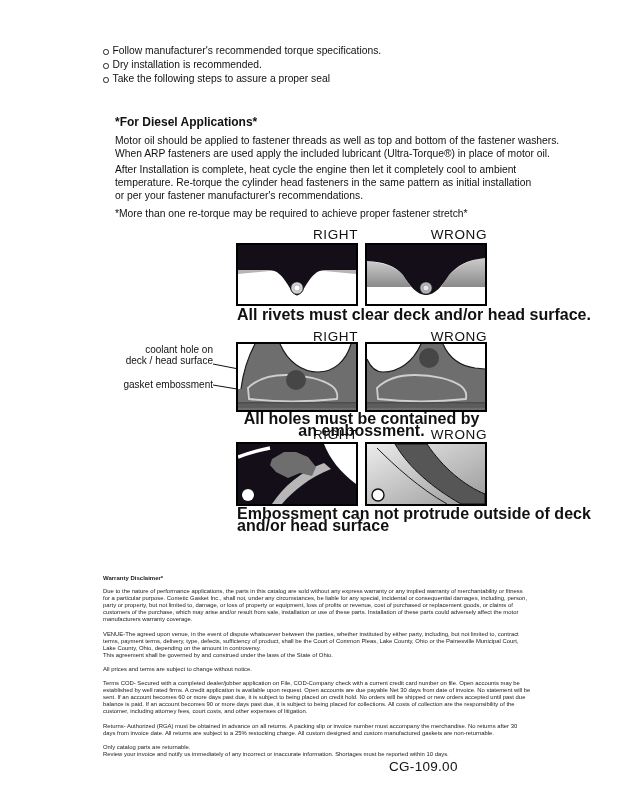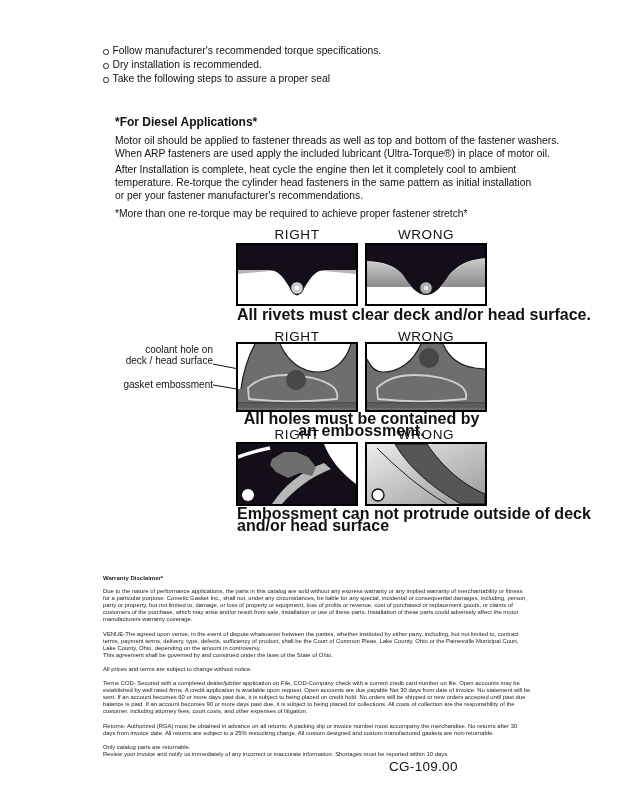--- a/index.html
+++ b/index.html
@@ -24,21 +24,21 @@
     margin:4px 4px 0 0; flex:0 0 auto;
   }
   .subbullets { left:121px; top:87px; width:460px; }
   .fbullet {
     width:4px; height:4px; background:#111; border-radius:50%;
     margin:4px 3px 0 0; flex:0 0 auto;
   }
 
   .sec-head { font-size:12px; font-weight:bold; }
 
-  .diag-label { width:122px; text-align:center; font-size:13.5px; letter-spacing:0.6px; }
+  .diag-label { width:122px; text-align:right; font-size:13.5px; letter-spacing:0.6px; }
   .panel {
     width:122px; border:2px solid #000; box-sizing:border-box; background:#fff;
   }
   .panel svg { display:block; width:100%; height:100%; }
   .caption { font-size:16px; font-weight:bold; line-height:12px; }
 
   .callout { width:118px; text-align:right; font-size:10px; line-height:11px; }
 
   .legal { left:103px; top:575px; width:428px; font-size:5.9px; line-height:7.1px; color:#222; }
   .legal .lh { font-size:6px; font-weight:bold; margin:0 0 6px 0; }

